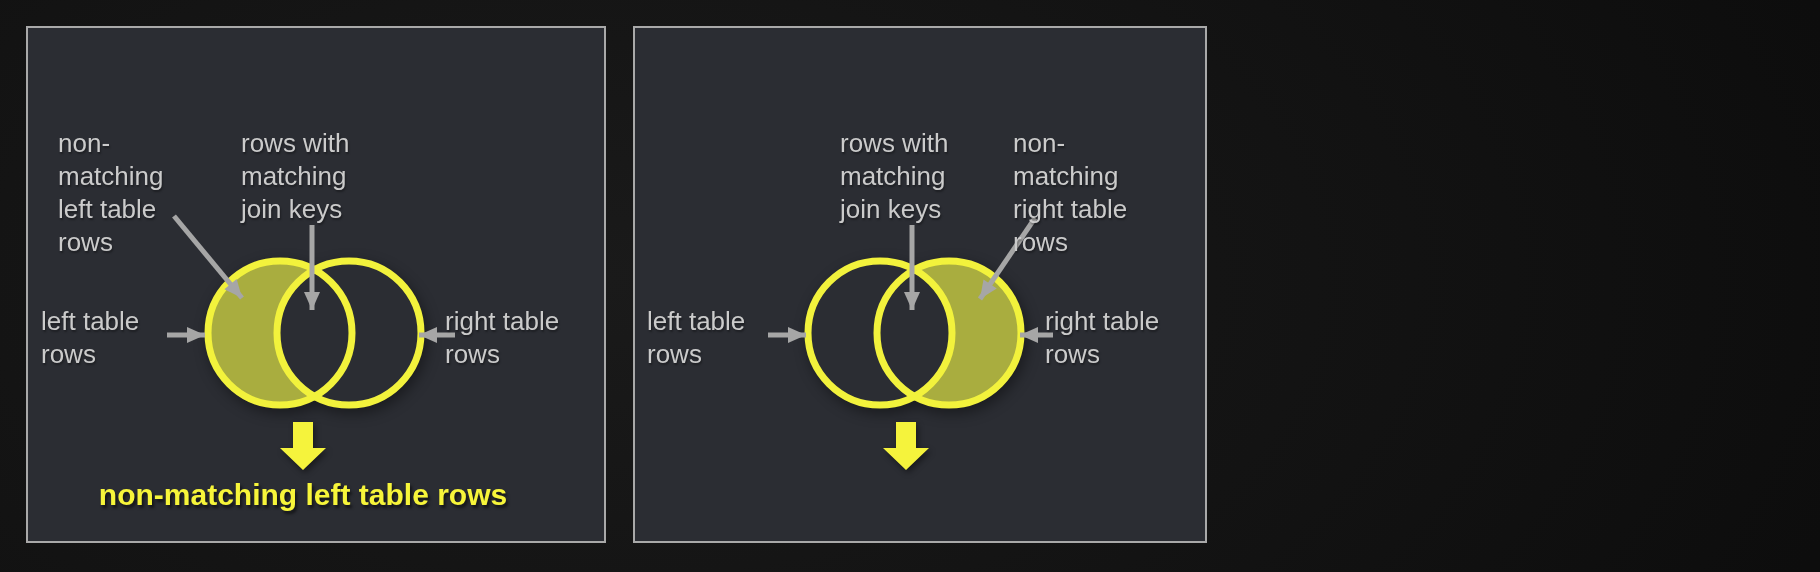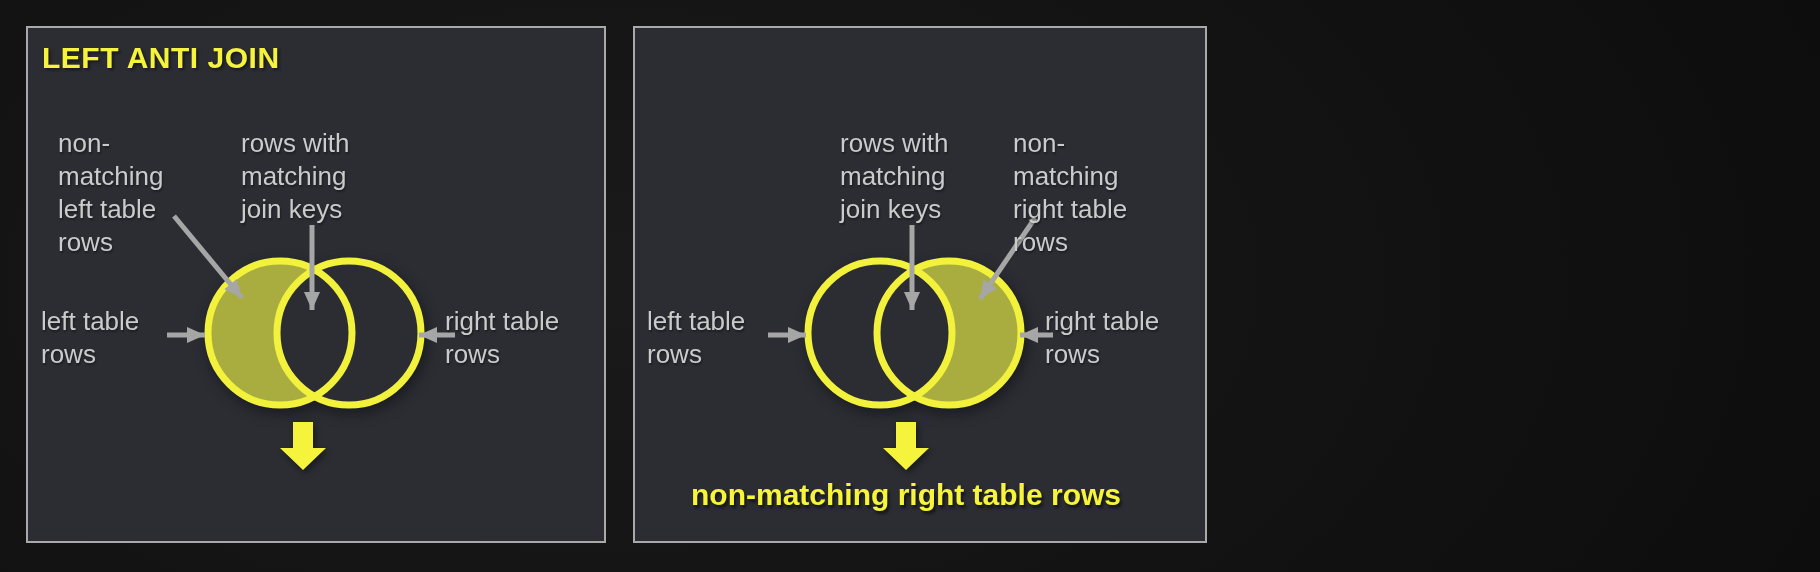--- a/index.html
+++ b/index.html
@@ -52,21 +52,20 @@
   .gline  { stroke:#a6a6a6; stroke-width:5; fill:none; }
   .ghead  { fill:#a6a6a6; }
   .yarrow { fill:#f5f33c; filter: drop-shadow(2px 3px 3px rgba(0,0,0,0.45)); }
 </style>
 </head>
 <body>
 
 <div class="stage">
 
   <div class="panel panel-left">
-    <div class="panel-title">LEFT ANTI JOIN</div>
 
     <svg class="venn" width="576" height="513" viewBox="0 0 576 513">
       <defs>
         <marker id="ah-l" markerUnits="userSpaceOnUse" markerWidth="20" markerHeight="18" refX="19" refY="9" orient="auto">
           <path class="ghead" d="M1,1 L19,9 L1,17 Z"></path>
         </marker>
       </defs>
 
       <g class="rings-group">
         <circle cx="252" cy="305" r="72" class="fill-hl" fill="#a9ad3f"></circle>
@@ -99,20 +98,21 @@
     <div class="vlabel" style="left:13px; top:277px;">
       <div>left table</div>
       <div>rows</div>
     </div>
 
     <div class="vlabel" style="left:417px; top:277px;">
       <div>right table</div>
       <div>rows</div>
     </div>
 
+    <div class="result-label result-left">non-matching left table rows</div>
   </div>
 
   <div class="panel panel-right">
 
     <svg class="venn" width="570" height="513" viewBox="0 0 570 513">
       <defs>
         <marker id="ah-r" markerUnits="userSpaceOnUse" markerWidth="20" markerHeight="18" refX="19" refY="9" orient="auto">
           <path class="ghead" d="M1,1 L19,9 L1,17 Z"></path>
         </marker>
       </defs>
@@ -148,16 +148,15 @@
     <div class="vlabel" style="left:12px; top:277px;">
       <div>left table</div>
       <div>rows</div>
     </div>
 
     <div class="vlabel" style="left:410px; top:277px;">
       <div>right table</div>
       <div>rows</div>
     </div>
 
-    <div class="result-label result-right">non-matching right table rows</div>
   </div>
 
 </div>
 
 </body></html>

